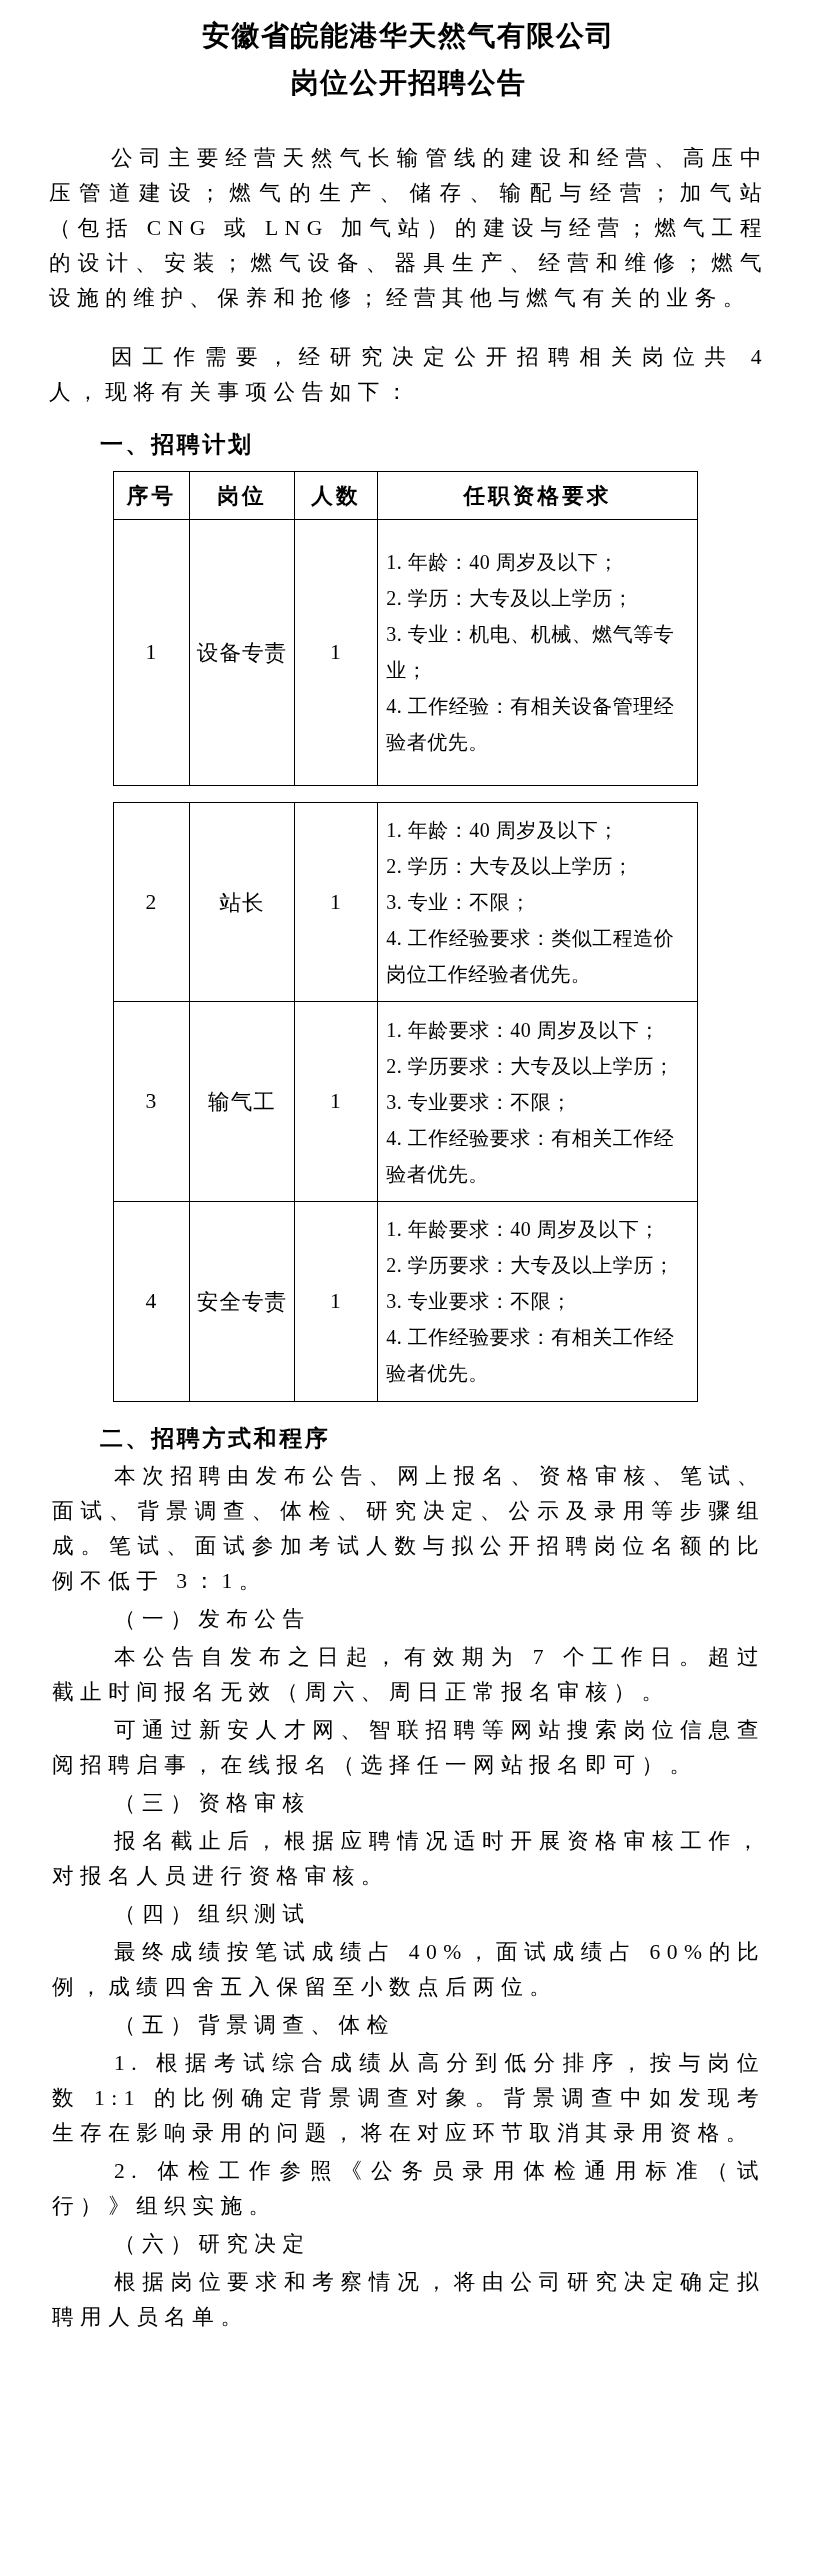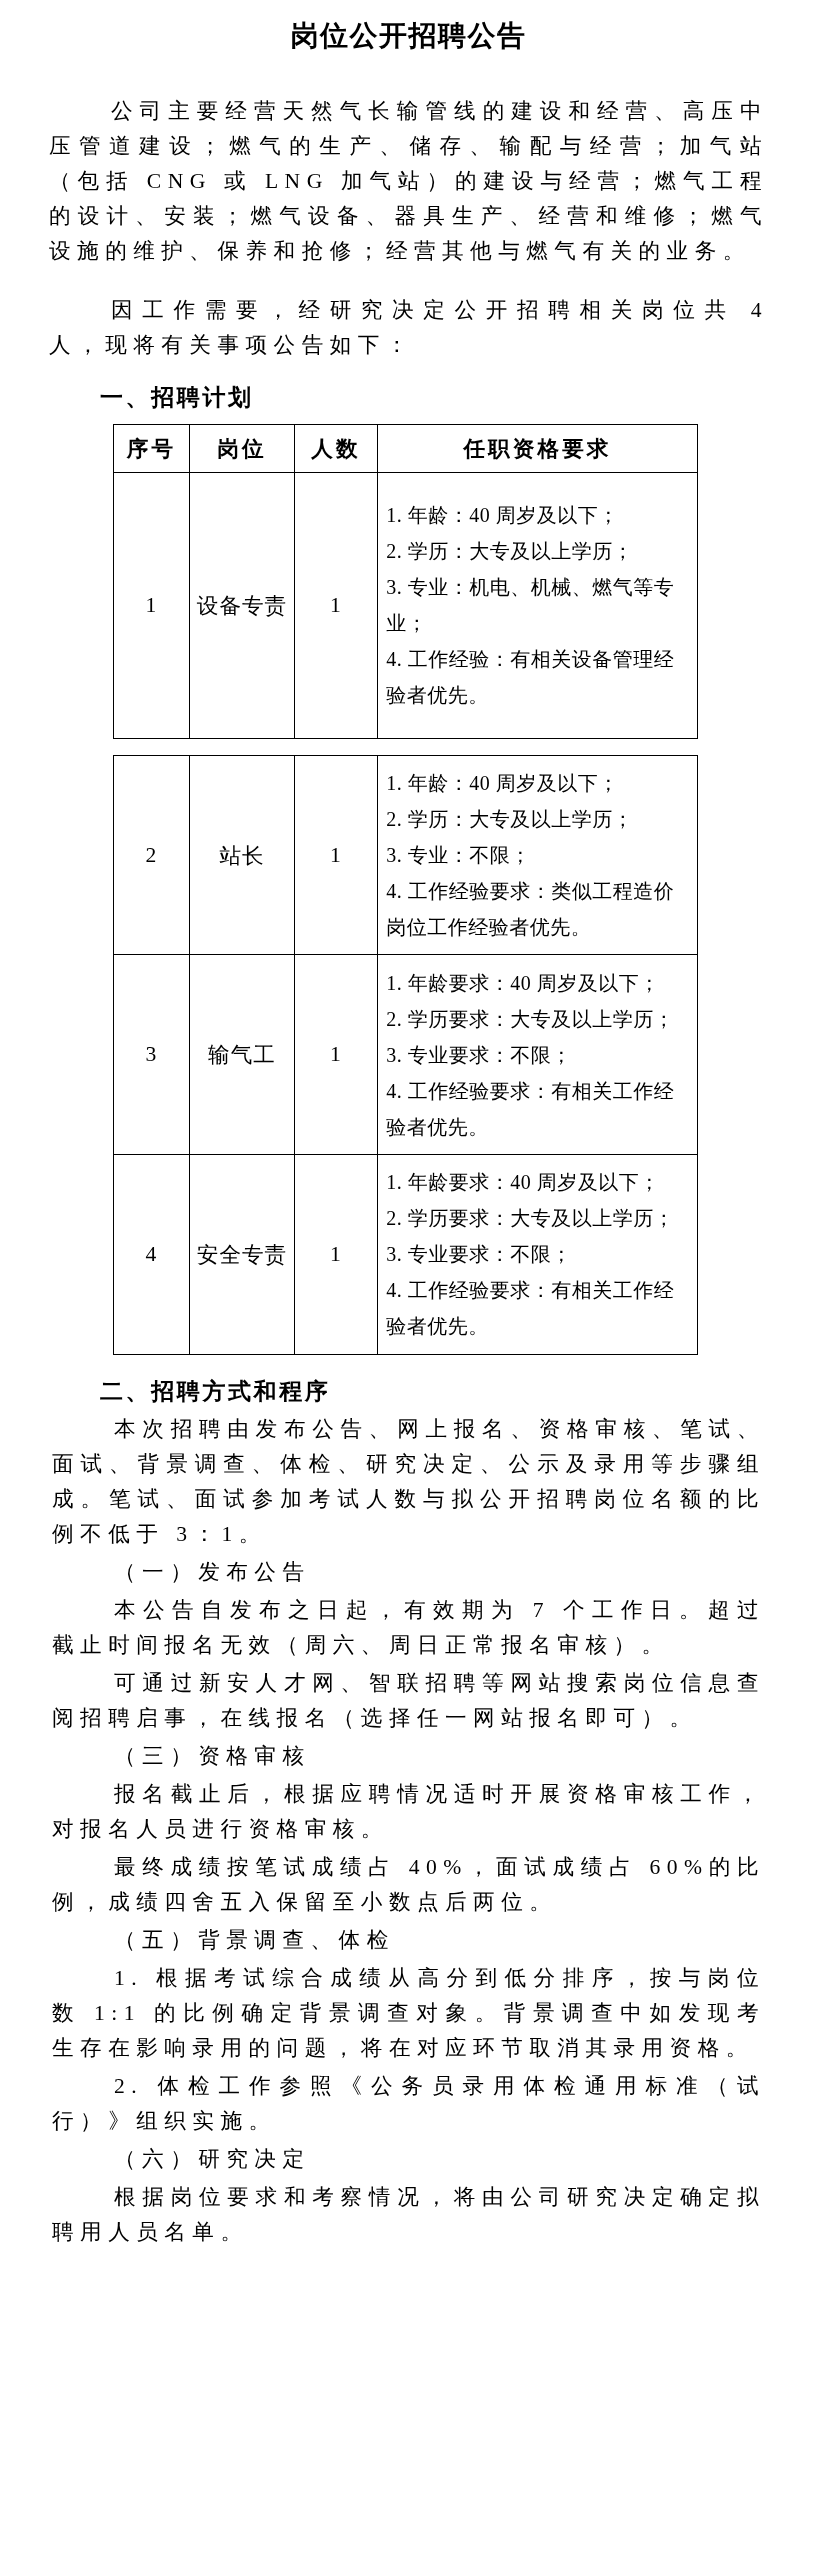--- a/index.html
+++ b/index.html
@@ -49,20 +49,21 @@
   .row-b td { height: 140px; }
   .row-c td { height: 117px; }
   .row-d td { height: 151px; }
   .tbl-gap { height: 15.5px; }
 </style>
 </head>
 <body>
 
 <div class="page">
 
+  <div class="title">安徽省皖能港华天然气有限公司</div>
   <div class="title">岗位公开招聘公告</div>
   <div class="title-gap"></div>
 
   <p class="para">公司主要经营天然气长输管线的建设和经营、高压中压管道建设；燃气的生产、储存、输配与经营；加气站（包括 CNG 或 LNG 加气站）的建设与经营；燃气工程的设计、安装；燃气设备、器具生产、经营和维修；燃气设施的维护、保养和抢修；经营其他与燃气有关的业务。</p>
   <p class="para tight">因工作需要，经研究决定公开招聘相关岗位共 4 人，现将有关事项公告如下：</p>
 
   <h2 class="h-bold">一、招聘计划</h2>
 
   <table class="tbl tbl-a">
     <colgroup>
@@ -142,20 +143,21 @@
   <p class="sub">本次招聘由发布公告、网上报名、资格审核、笔试、面试、背景调查、体检、研究决定、公示及录用等步骤组成。笔试、面试参加考试人数与拟公开招聘岗位名额的比例不低于 3：1。</p>
 
   <p class="subhead">（一）发布公告</p>
   <p class="sub">本公告自发布之日起，有效期为 7 个工作日。超过截止时间报名无效（周六、周日正常报名审核）。</p>
 
   <p class="sub">可通过新安人才网、智联招聘等网站搜索岗位信息查阅招聘启事，在线报名（选择任一网站报名即可）。</p>
 
   <p class="subhead">（三）资格审核</p>
   <p class="sub">报名截止后，根据应聘情况适时开展资格审核工作，对报名人员进行资格审核。</p>
 
+  <p class="subhead">（四）组织测试</p>
   <p class="sub">最终成绩按笔试成绩占 40%，面试成绩占 60%的比例，成绩四舍五入保留至小数点后两位。</p>
 
   <p class="subhead">（五）背景调查、体检</p>
   <p class="sub">1. 根据考试综合成绩从高分到低分排序，按与岗位数 1:1 的比例确定背景调查对象。背景调查中如发现考生存在影响录用的问题，将在对应环节取消其录用资格。</p>
   <p class="sub">2. 体检工作参照《公务员录用体检通用标准（试行）》组织实施。</p>
 
   <p class="subhead">（六）研究决定</p>
   <p class="sub">根据岗位要求和考察情况，将由公司研究决定确定拟聘用人员名单。</p>
 
 </div>

